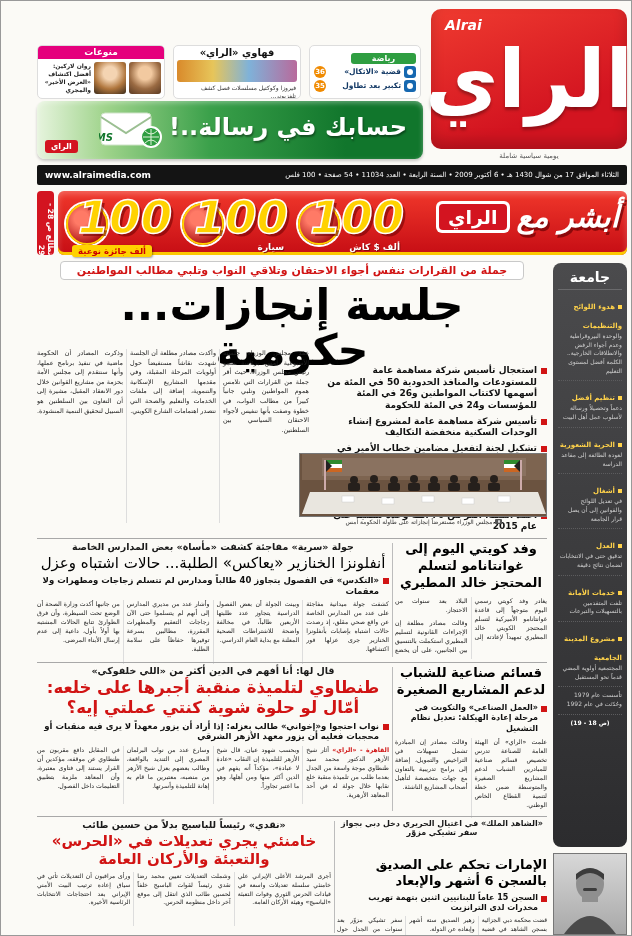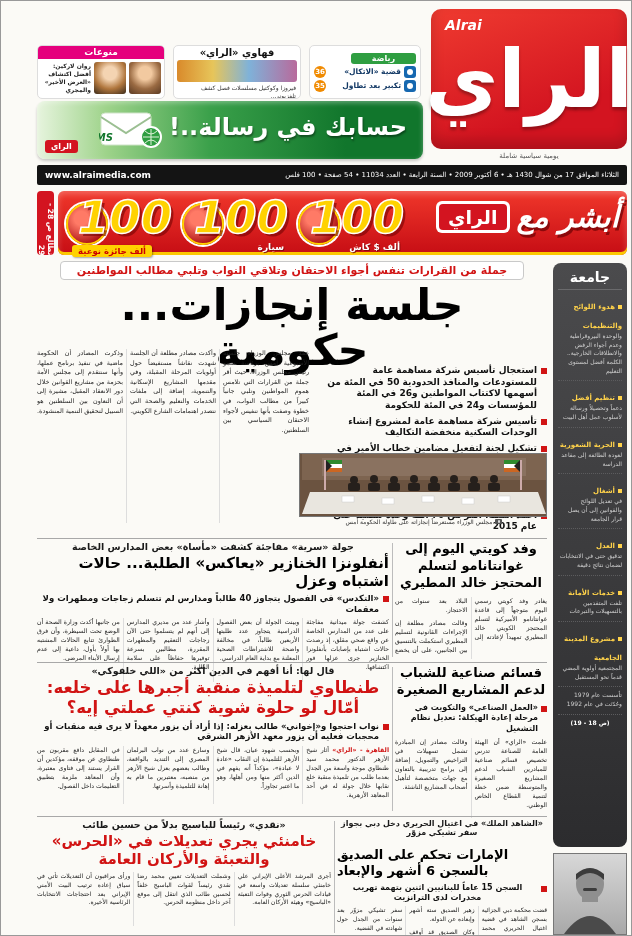--- a/index.html
+++ b/index.html
@@ -89,21 +89,21 @@
   .lead-bullets{position:absolute;right:0;top:104px;width:228px;}
   .lb{display:flex;gap:4px;margin-bottom:4px;font-size:9px;font-weight:bold;color:#111;line-height:1.3;}
   .lead-body{position:absolute;left:0;top:88px;width:272px;height:174px;column-count:3;font-size:6.4px;line-height:1.5;}
   .lead-photo{position:absolute;right:0;top:192px;width:246px;height:62px;border:1px solid #777;background:#6b5340;}
   .lead-cap{position:absolute;right:0;top:257px;width:246px;font-size:6px;color:#333;text-align:center;display:flex;gap:3px;justify-content:center;align-items:center;}
   .cam{display:inline-block;width:7px;height:5px;background:#555;border-radius:1px;position:relative;}
   .cam i{position:absolute;left:2.3px;top:1.2px;width:2.4px;height:2.4px;border-radius:50%;background:#ddd;}
 
   
   .flu{position:absolute;left:36px;top:540px;width:352px;height:118px;}
-  .flu-head{text-align:right;font-size:15px;font-weight:bold;color:#000;margin-top:2px;}
+  .flu-head{text-align:center;font-size:15px;font-weight:normal;color:#000;margin-top:2px;}
   .subhead{display:flex;gap:4px;justify-content:center;font-size:8.5px;font-weight:bold;color:#111;margin-top:3px;line-height:1.25;}
   .flu-body{margin-top:4px;height:64px;column-count:4;font-size:6.2px;line-height:1.45;}
 
   
   .guant{position:absolute;left:394px;top:540px;width:152px;height:118px;}
   .guant-head{text-align:center;font-size:13px;font-weight:bold;line-height:1.3;color:#000;}
   .guant-body{margin-top:5px;height:62px;column-count:2;font-size:6.2px;line-height:1.45;}
 
   
   .tant{position:absolute;left:36px;top:664px;width:352px;height:148px;}
@@ -116,22 +116,22 @@
   .indu-bullet{display:flex;gap:3px;font-size:8px;font-weight:bold;margin-top:4px;line-height:1.3;color:#111;}
   .indu-body{margin-top:4px;height:80px;column-count:2;font-size:6.2px;line-height:1.45;}
 
   
   .kham{position:absolute;left:36px;top:818px;width:294px;height:116px;}
   .kham-head{color:#d11414;font-size:15px;font-weight:bold;text-align:center;line-height:1.2;margin-top:2px;}
   .kham-body{margin-top:4px;height:54px;column-count:3;font-size:6.1px;line-height:1.45;}
 
   
   .uae{position:absolute;left:336px;top:818px;width:210px;height:116px;}
-  .uae-head{font-size:13px;font-weight:bold;text-align:left;line-height:1.25;color:#000;margin-top:10px;}
-  .uae-bullet{display:flex;gap:3px;font-size:8px;font-weight:bold;margin-top:3px;line-height:1.3;color:#111;text-align:center;}
+  .uae-head{font-size:13px;font-weight:bold;text-align:right;line-height:1.25;color:#000;margin-top:20px;}
+  .uae-bullet{display:flex;gap:3px;font-size:8px;font-weight:bold;margin-top:3px;line-height:1.3;color:#111;}
   .uae-body{margin-top:3px;height:42px;column-count:3;font-size:6px;line-height:1.45;}
 
   
   .sidebar{position:absolute;left:552px;top:262px;width:74px;height:584px;border-radius:8px;
            background:linear-gradient(180deg,#4b4b4d,#2c2c2e);padding:6px 5px;box-sizing:border-box;color:#ddd;overflow:hidden;}
   .sb-title{color:#fff;font-size:14px;font-weight:bold;text-align:center;padding-bottom:4px;border-bottom:1px solid #6a6a6c;}
   .sb-item{padding:4px 0 5px;border-bottom:1px dotted #5c5c5e;}
   .ysq{display:inline-block;width:4px;height:4px;background:#ffd24a;margin-left:3px;}
   .sb-t{color:#ffd24a;font-weight:bold;font-size:7px;line-height:1.3;}
   .sb-d{display:block;font-size:6px;line-height:1.45;color:#cfcfcf;}

